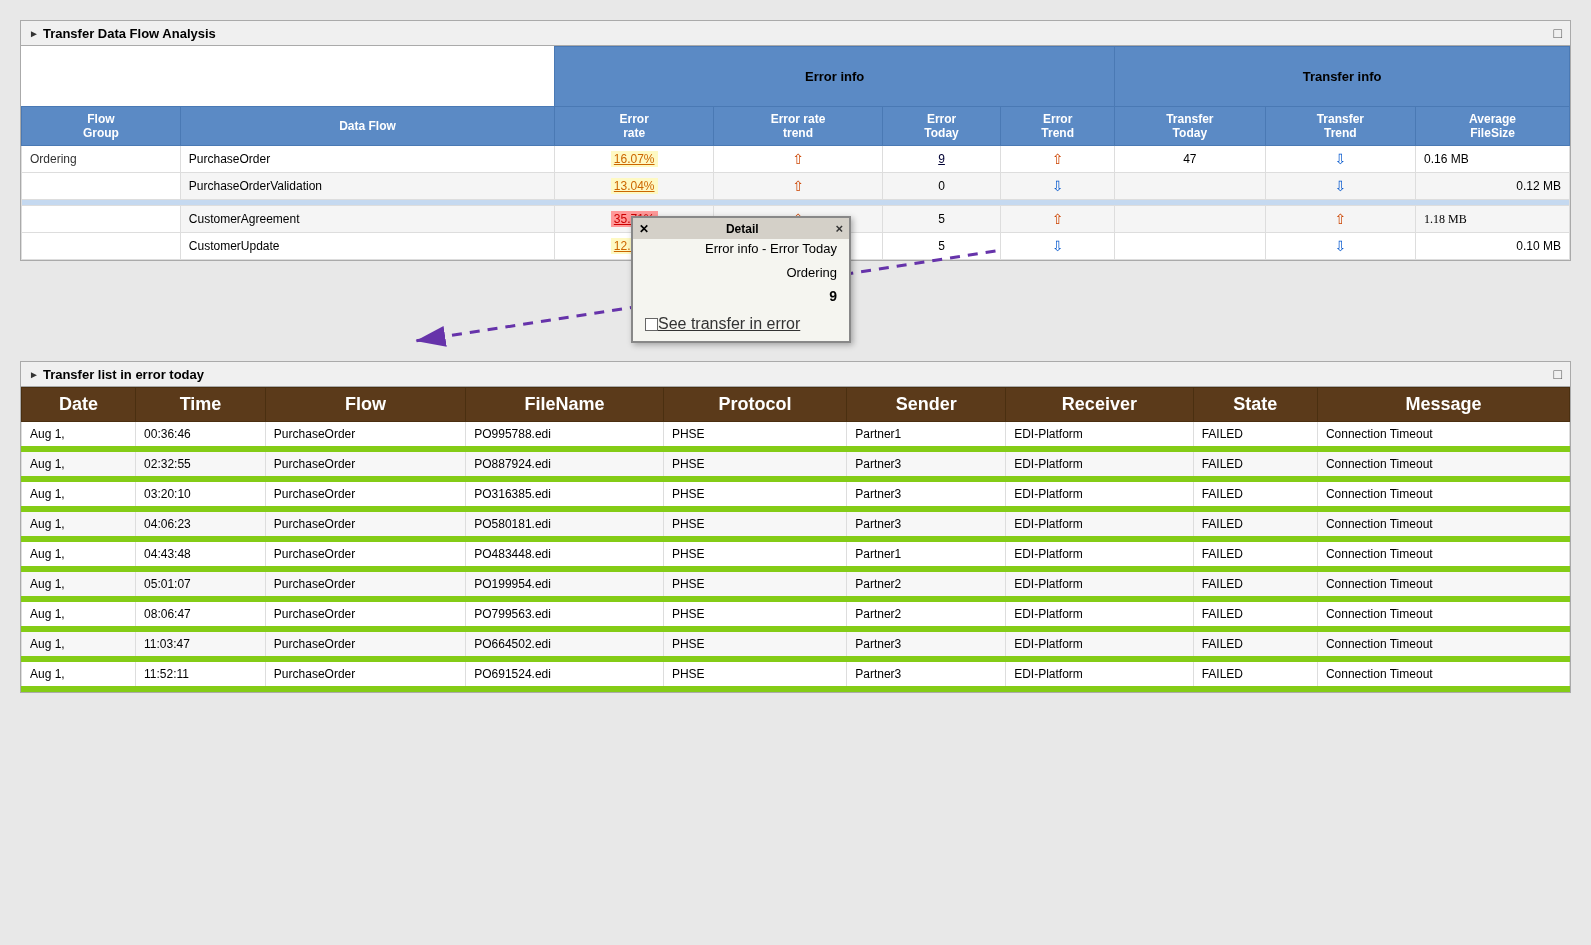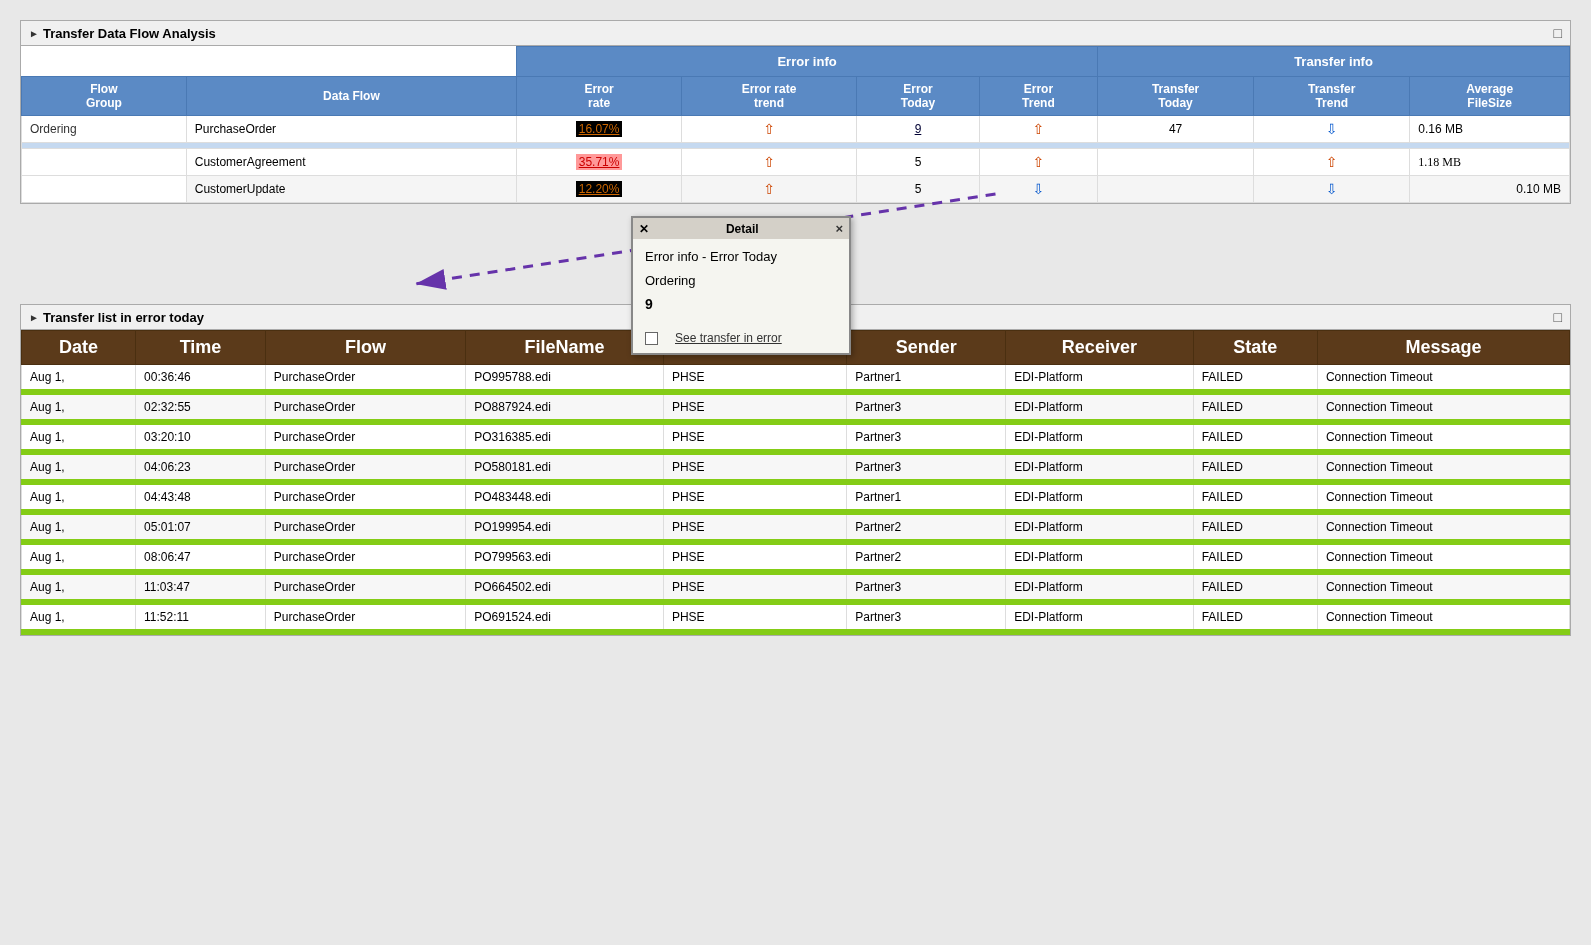--- a/index.html
+++ b/index.html
@@ -50,24 +50,24 @@
       overflow: auto;
     }
 
     .top-table {
       width: 100%;
       border-collapse: collapse;
     }
 
     .top-table .group-header-row th {
       background: #5b8ac5;
-      color: #ffffff;
+      color: #000000;
       font-weight: bold;
       text-align: center;
-      padding: 7px 8px;
+      padding: 22px 8px;
       border: 1px solid #4a79b4;
     }
 
     .top-table .group-header-row th.empty-cell {
       background: #fff;
       border: none;
     }
 
     .top-table .col-header-row th {
       background: #5b8ac5;
@@ -109,21 +109,21 @@
 
     .error-rate-red {
       color: #cc0000;
       text-decoration: underline;
       background: #ff9999;
       padding: 1px 3px;
     }
     .error-rate-yellow {
       color: #cc6600;
       text-decoration: underline;
-      background: #000000;
+      background: #fef9c3;
       padding: 1px 3px;
     }
     .error-rate-green {
       color: #006600;
       text-decoration: underline;
       background: #66cc00;
       padding: 1px 3px;
     }
 
     .arrow-up { color: #cc4400; font-size: 14px; }
@@ -154,40 +154,41 @@
     }
 
     .detail-popup-close {
       cursor: pointer;
       font-weight: bold;
       color: #333;
       font-size: 13px;
     }
 
     .detail-popup-body {
-      padding: 8px 12px;
+      padding: 0 12px;
       font-size: 13px;
+      text-align: right;
     }
 
     .detail-popup-body p {
       margin-bottom: 4px;
       line-height: 1.5;
     }
 
     .detail-popup-body .value-number {
       font-size: 14px;
       font-weight: bold;
     }
 
     .detail-popup-footer {
       padding: 4px 12px 8px;
       display: flex;
       align-items: center;
-      gap: 17px;
-      font-size: 12px;
+      gap: 0;
+      font-size: 16px;
     }
 
     .checkbox-icon {
       width: 13px;
       height: 13px;
       border: 1px solid #666;
       background: #fff;
       display: inline-block;
     }
 
@@ -275,20 +276,31 @@
             <td class="row-group" style="font-weight: normal; color: rgb(51, 51, 51);">Ordering</td>
             <td class="left-align">PurchaseOrder</td>
             <td><span class="error-rate-yellow">16.07%</span></td>
             <td><span class="arrow-up">⇧</span></td>
             <td style="cursor: pointer;"><span style="text-decoration:underline; color:#000033;">9</span></td>
             <td><span class="arrow-up">⇧</span></td>
             <td>47</td>
             <td><span class="arrow-down">⇩</span></td>
             <td style="text-align: left;">0.16 MB</td>
           </tr>
+          <tr>
+            <td class="row-group"></td>
+            <td class="left-align">PurchaseOrderValidation</td>
+            <td><span class="error-rate-yellow">13.04%</span></td>
+            <td><span class="arrow-up">⇧</span></td>
+            <td style="cursor: pointer;">0</td>
+            <td><span class="arrow-down">⇩</span></td>
+            <td></td>
+            <td><span class="arrow-down">⇩</span></td>
+            <td style="text-align: right;">0.12 MB</td>
+          </tr>
           <tr style="height: 6px; background: rgb(197, 217, 240);">
             <td colspan="9" style="padding: 0px;"></td>
           </tr>
           <tr>
             <td class="row-group"></td>
             <td class="left-align">CustomerAgreement</td>
             <td><span class="error-rate-red">35.71%</span></td>
             <td><span class="arrow-up">⇧</span></td>
             <td style="cursor: pointer;">5</td>
             <td><span class="arrow-up">⇧</span></td>

